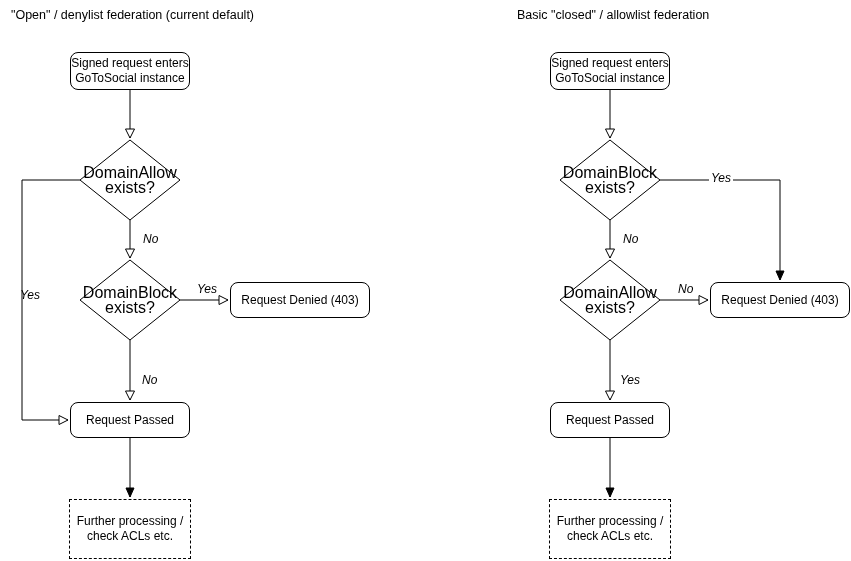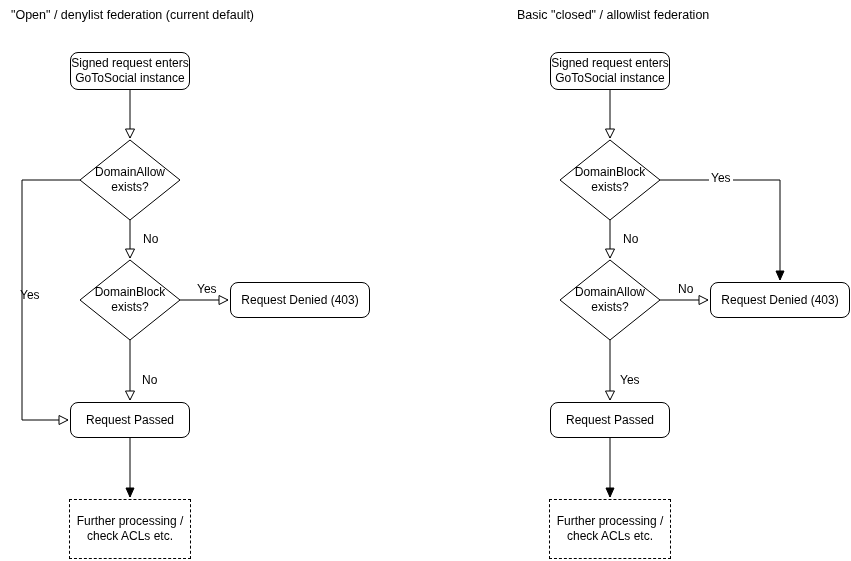--- a/index.html
+++ b/index.html
@@ -35,29 +35,30 @@
     background: #ffffff;
     border: 1px solid #000000;
     white-space: pre-line;
   }
   .rounded { border-radius: 8px; }
   .dashed  { border-style: dashed; text-align: center; }
   .dtext {
     position: absolute;
     width: 96px;
     text-align: center;
-    font-size: 12px;
+    font-size: 16px;
     line-height: 15px;
     white-space: pre-line;
   }
   .elabel {
     position: absolute;
     font-size: 12px;
     line-height: 13px;
     white-space: nowrap;
+    font-style: italic;
   }
   .elabel.bg { background: #ffffff; padding: 0 2px; }
 </style>
 </head>
 <body>
 
 <div id="canvas">
 
   <svg id="wires" viewBox="0 0 851 561">
     <defs>

